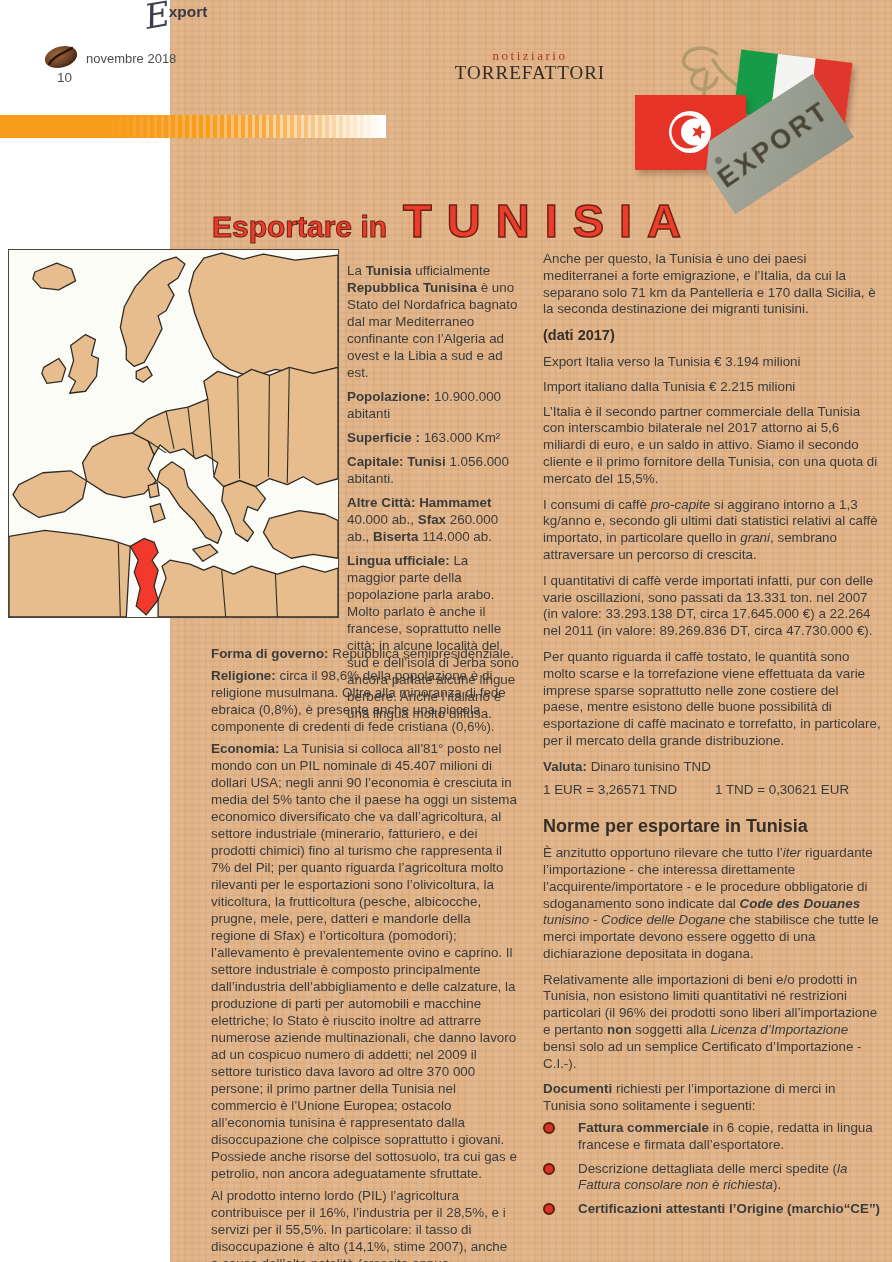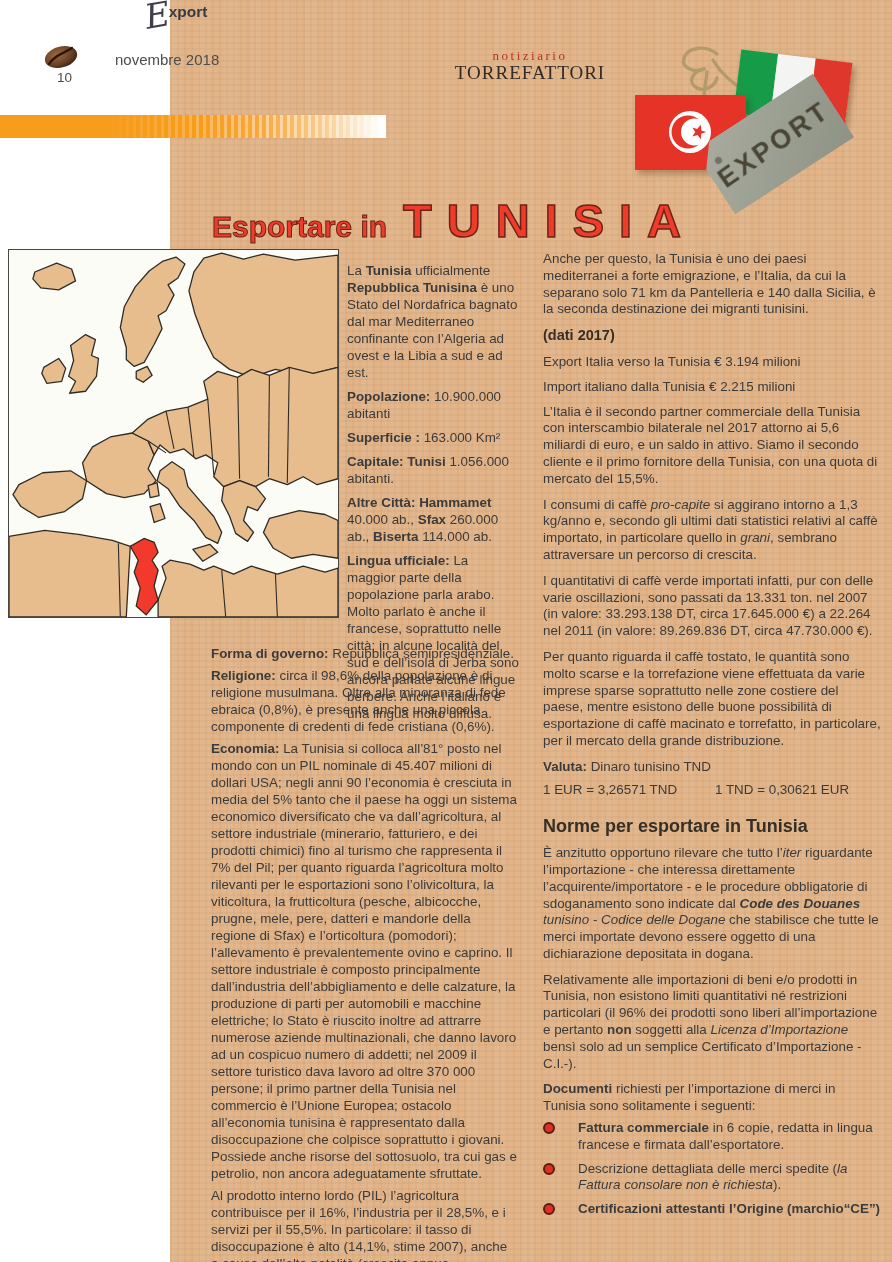--- a/index.html
+++ b/index.html
@@ -14,21 +14,21 @@
   body{height:1262px;position:relative;background:#ffffff;overflow:hidden;
        font-family:"Liberation Sans",sans-serif;color:var(--text-dark);}
   .tan-area{position:absolute;left:170px;top:0;width:722px;height:1262px;
     background-color:var(--bg-tan);
     background-image:
       repeating-linear-gradient(0deg, rgba(120,84,46,0.055) 0 2px, rgba(0,0,0,0) 2px 6px),
       repeating-linear-gradient(90deg, rgba(120,84,46,0.05) 0 2px, rgba(0,0,0,0) 2px 7px),
       repeating-linear-gradient(90deg, rgba(255,255,255,0.045) 0 13px, rgba(0,0,0,0) 13px 27px);}
   
   .bean{position:absolute;left:42px;top:42px;width:38px;height:30px;}
-  .issue-date{position:absolute;left:86px;top:51px;font-size:15px;color:#4d4d4d;margin-left:29px;}
+  .issue-date{position:absolute;left:86px;top:51px;font-size:13px;color:#4d4d4d;}
   .page-num{position:absolute;left:57px;top:70px;font-size:13.5px;color:#4d4d4d;}
   .logo{position:absolute;left:430px;top:41px;width:200px;text-align:center;line-height:1.05;}
   .logo .small{display:block;font-family:"Liberation Serif",serif;font-weight:normal;
     color:var(--logo-red);font-size:13px;letter-spacing:2.5px;margin-top:8px;}
   .logo .big{display:block;font-family:"Liberation Serif",serif;color:#332c26;
     font-size:19px;letter-spacing:1px;}
   
   .banner{position:absolute;left:0;top:115px;width:386px;height:23px;z-index:5;
     background:linear-gradient(90deg,var(--banner-orange) 0 52%, #f7a93f 68%, #f8cd92 84%, #ffffff 99%);}
   .banner::after{content:"";position:absolute;inset:0;
@@ -220,21 +220,21 @@
 </div>
 
 <div class="left-col">
   <p><span class="b">Forma di governo:</span><span> Repubblica semipresidenziale.</span></p>
   <p><span class="b">Religione:</span><span> circa il 98,6% della popolazione è di religione musulmana. Oltre alla minoranza di fede ebraica (0,8%), è presente anche una piccola componente di credenti di fede cristiana (0,6%).</span></p>
   <p><span class="b">Economia:</span><span> La Tunisia si colloca all’81° posto nel mondo con un PIL nominale di 45.407 milioni di dollari USA; negli anni 90 l’economia è cresciuta in media del 5% tanto che il paese ha oggi un sistema economico diversificato che va dall’agricoltura, al settore industriale (minerario, fatturiero, e dei prodotti chimici) fino al turismo che rappresenta il 7% del Pil; per quanto riguarda l’agricoltura molto rilevanti per le esportazioni sono l’olivicoltura, la viticoltura, la frutticoltura (pesche, albicocche, prugne, mele, pere, datteri e mandorle della regione di Sfax) e l’orticoltura (pomodori); l’allevamento è prevalentemente ovino e caprino. Il settore industriale è composto principalmente dall’industria dell’abbigliamento e delle calzature, la produzione di parti per automobili e macchine elettriche; lo Stato è riuscito inoltre ad attrarre numerose aziende multinazionali, che danno lavoro ad un cospicuo numero di addetti; nel 2009 il settore turistico dava lavoro ad oltre 370 000 persone; il primo partner della Tunisia nel commercio è l’Unione Europea; ostacolo all’economia tunisina è rappresentato dalla disoccupazione che colpisce soprattutto i giovani. Possiede anche risorse del sottosuolo, tra cui gas e petrolio, non ancora adeguatamente sfruttate.</span></p>
   <p><span>Al prodotto interno lordo (PIL) l’agricoltura contribuisce per il 16%, l’industria per il 28,5%, e i servizi per il 55,5%. In particolare: il tasso di disoccupazione è alto (14,1%, stime 2007), anche a causa dell’alta natalità (crescita annua dell’0,99%), che fa sì che la metà della popolazione abbia oggi meno di 15 anni.</span></p>
 </div>
 
 <div class="right-col">
-  <p><span>Anche per questo, la Tunisia è uno dei paesi mediterranei a forte emigrazione, e l’Italia, da cui la separano solo 71 km da Pantelleria e 140 dalla Sicilia, è la seconda destinazione dei migranti tunisini.</span></p>
+  <p><span>Anche per questo, la Tunisia è uno dei paesi mediterranei a forte emigrazione, e l’Italia, da cui la separano solo 71 km da Pantelleria e 170 dalla Sicilia, è la seconda destinazione dei migranti tunisini.</span></p>
 
   <div class="sec-sub">(dati 2017)</div>
 
   <div class="trade-line">Export Italia verso la Tunisia €  3.194 milioni</div>
   <div class="trade-line">Import italiano dalla Tunisia €  2.215 milioni</div>
 
   <p><span>L’Italia è il secondo partner commerciale della Tunisia con interscambio bilaterale nel 2017 attorno ai 5,6 miliardi di euro, e un saldo in attivo. Siamo il secondo cliente e il primo fornitore della Tunisia, con una quota di mercato del 15,5%.</span></p>
   <p><span>I consumi di caffè </span><span class="i">pro-capite</span><span> si aggirano intorno a 1,3 kg/anno e, secondo gli ultimi dati statistici relativi al caffè importato, in particolare quello in </span><span class="i">grani</span><span>, sembrano attraversare un percorso di crescita.</span></p>
   <p><span>I quantitativi di caffè verde importati infatti, pur con delle varie oscillazioni, sono passati da 13.331 ton. nel 2007 (in valore: 33.293.138 DT, circa 17.645.000 €) a 22.264 nel 2011 (in valore: 89.269.836 DT, circa 47.730.000 €).</span></p>
   <p><span>Per quanto riguarda il caffè tostato, le quantità sono molto scarse e la torrefazione viene effettuata da varie imprese sparse soprattutto nelle zone costiere del paese, mentre esistono delle buone possibilità di esportazione di caffè macinato e torrefatto, in particolare, per il mercato della grande distribuzione.</span></p>

